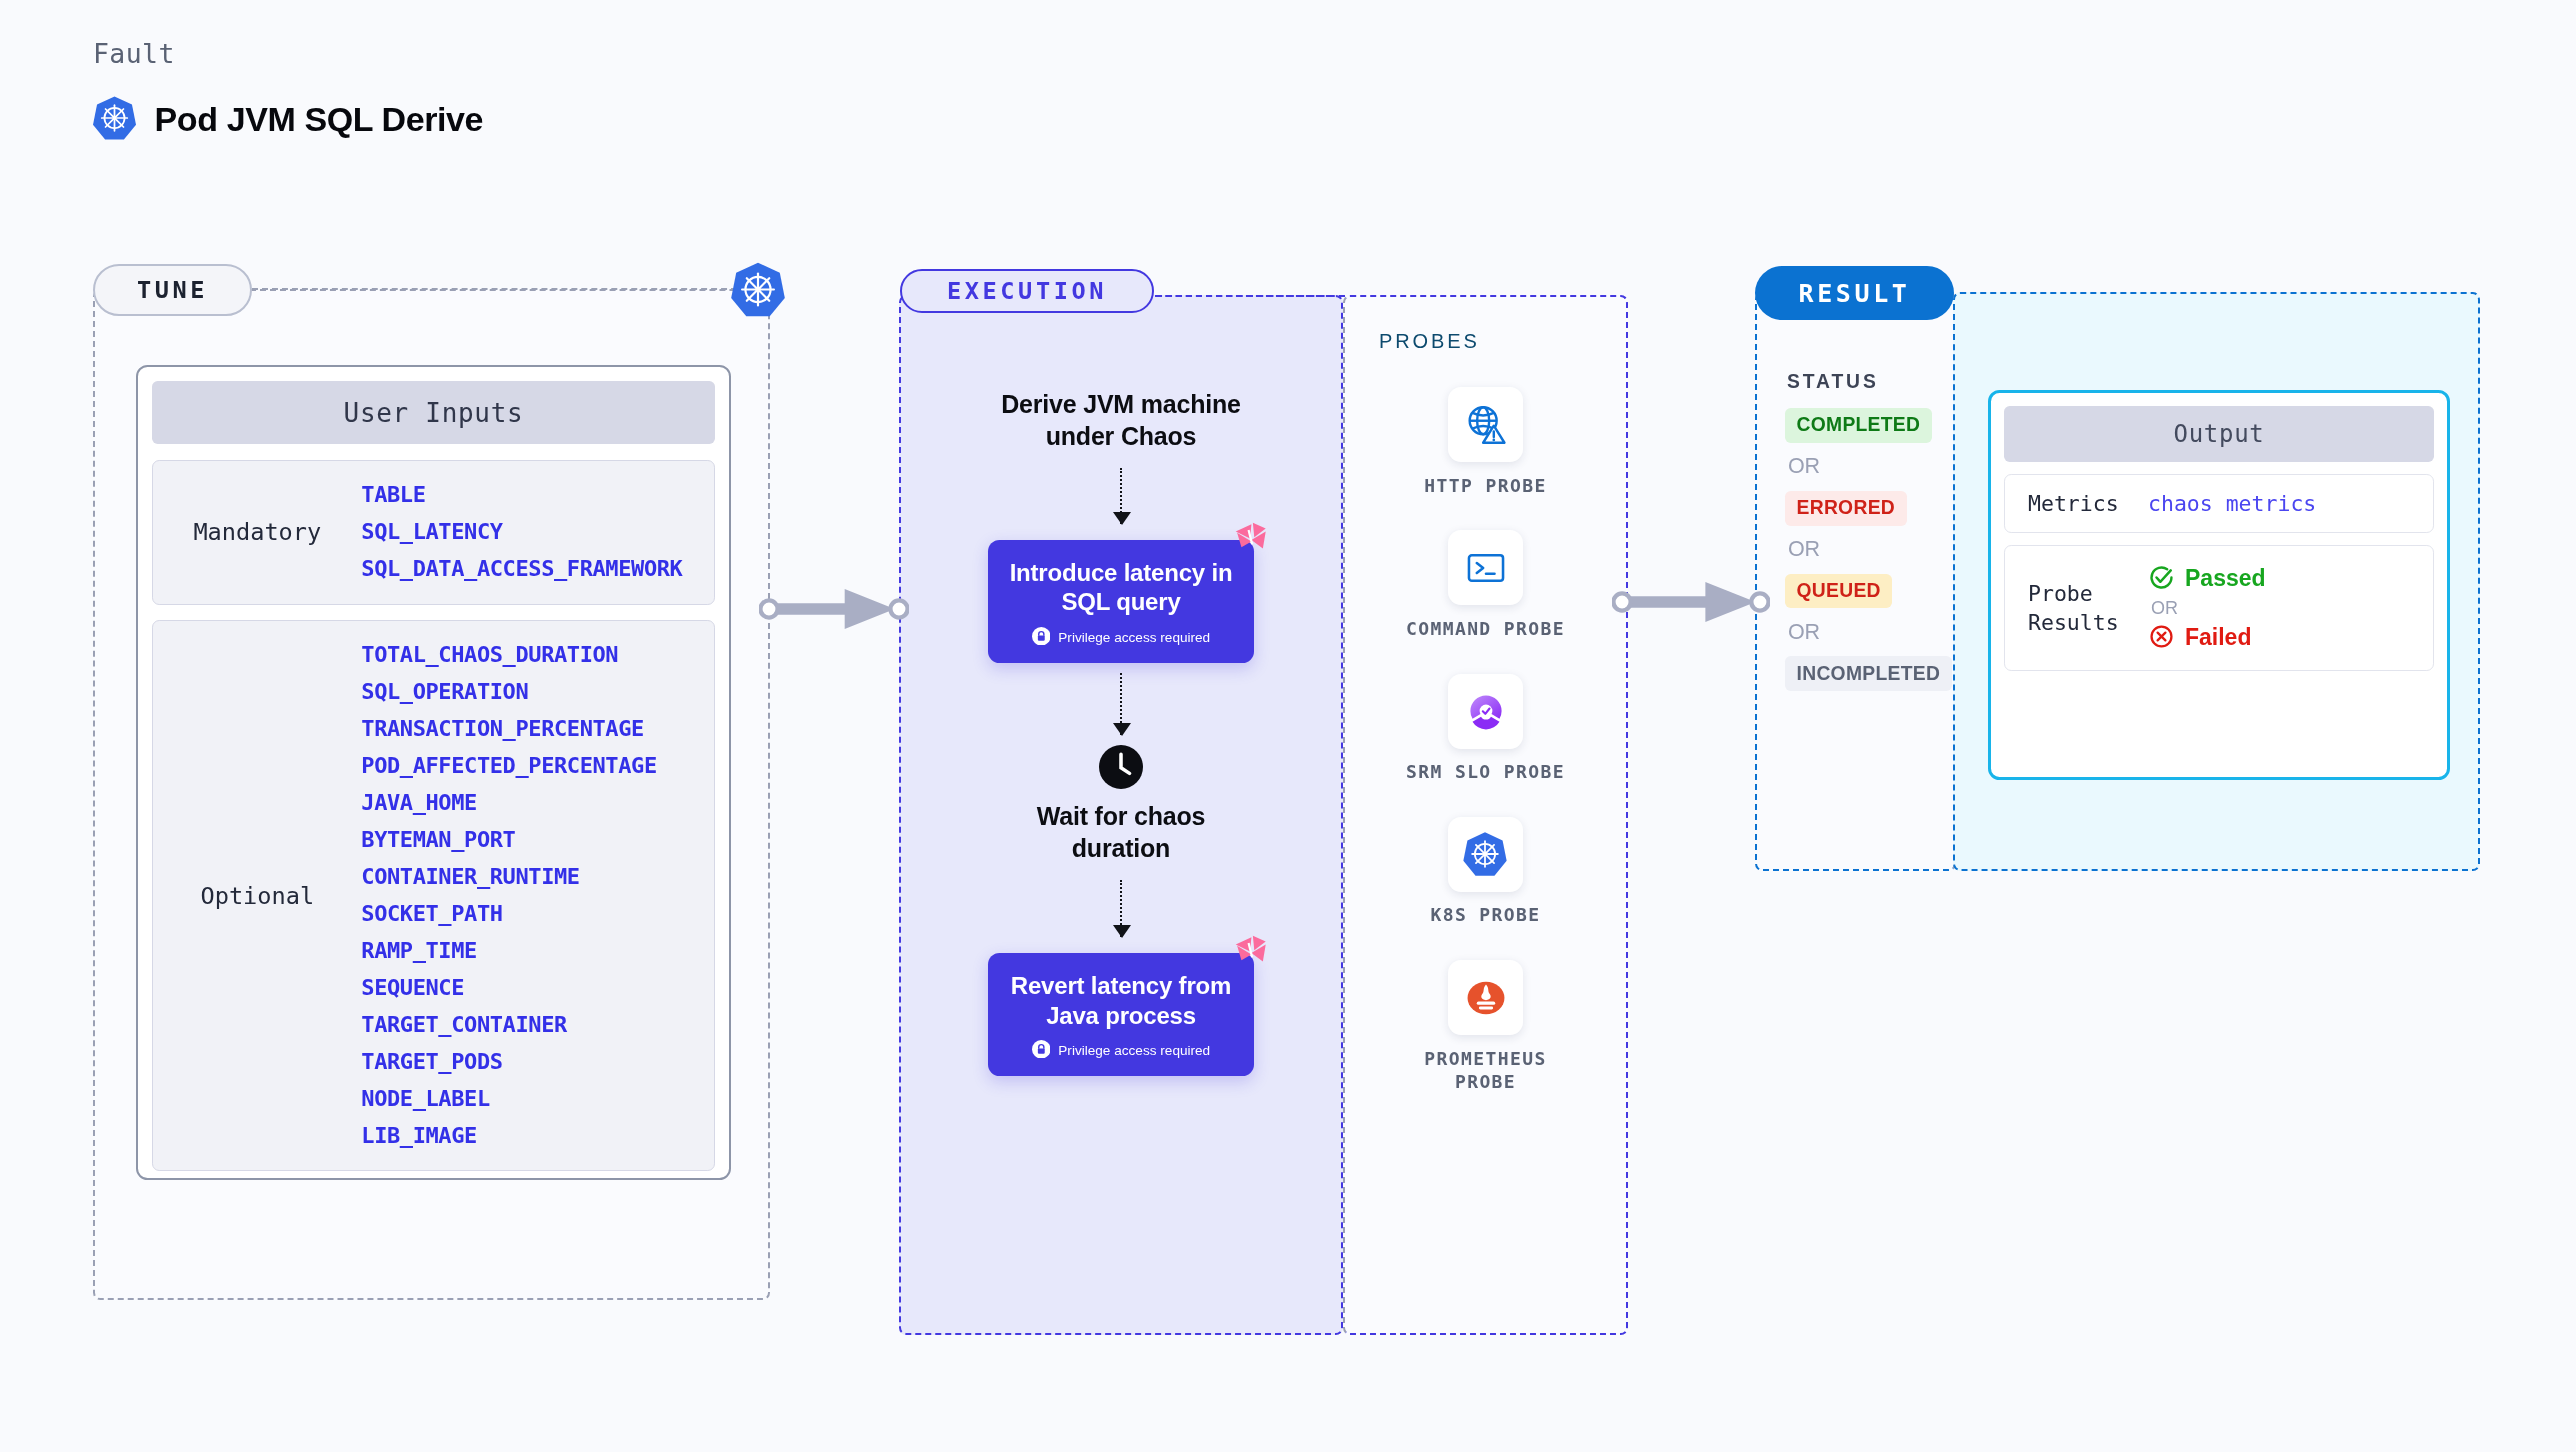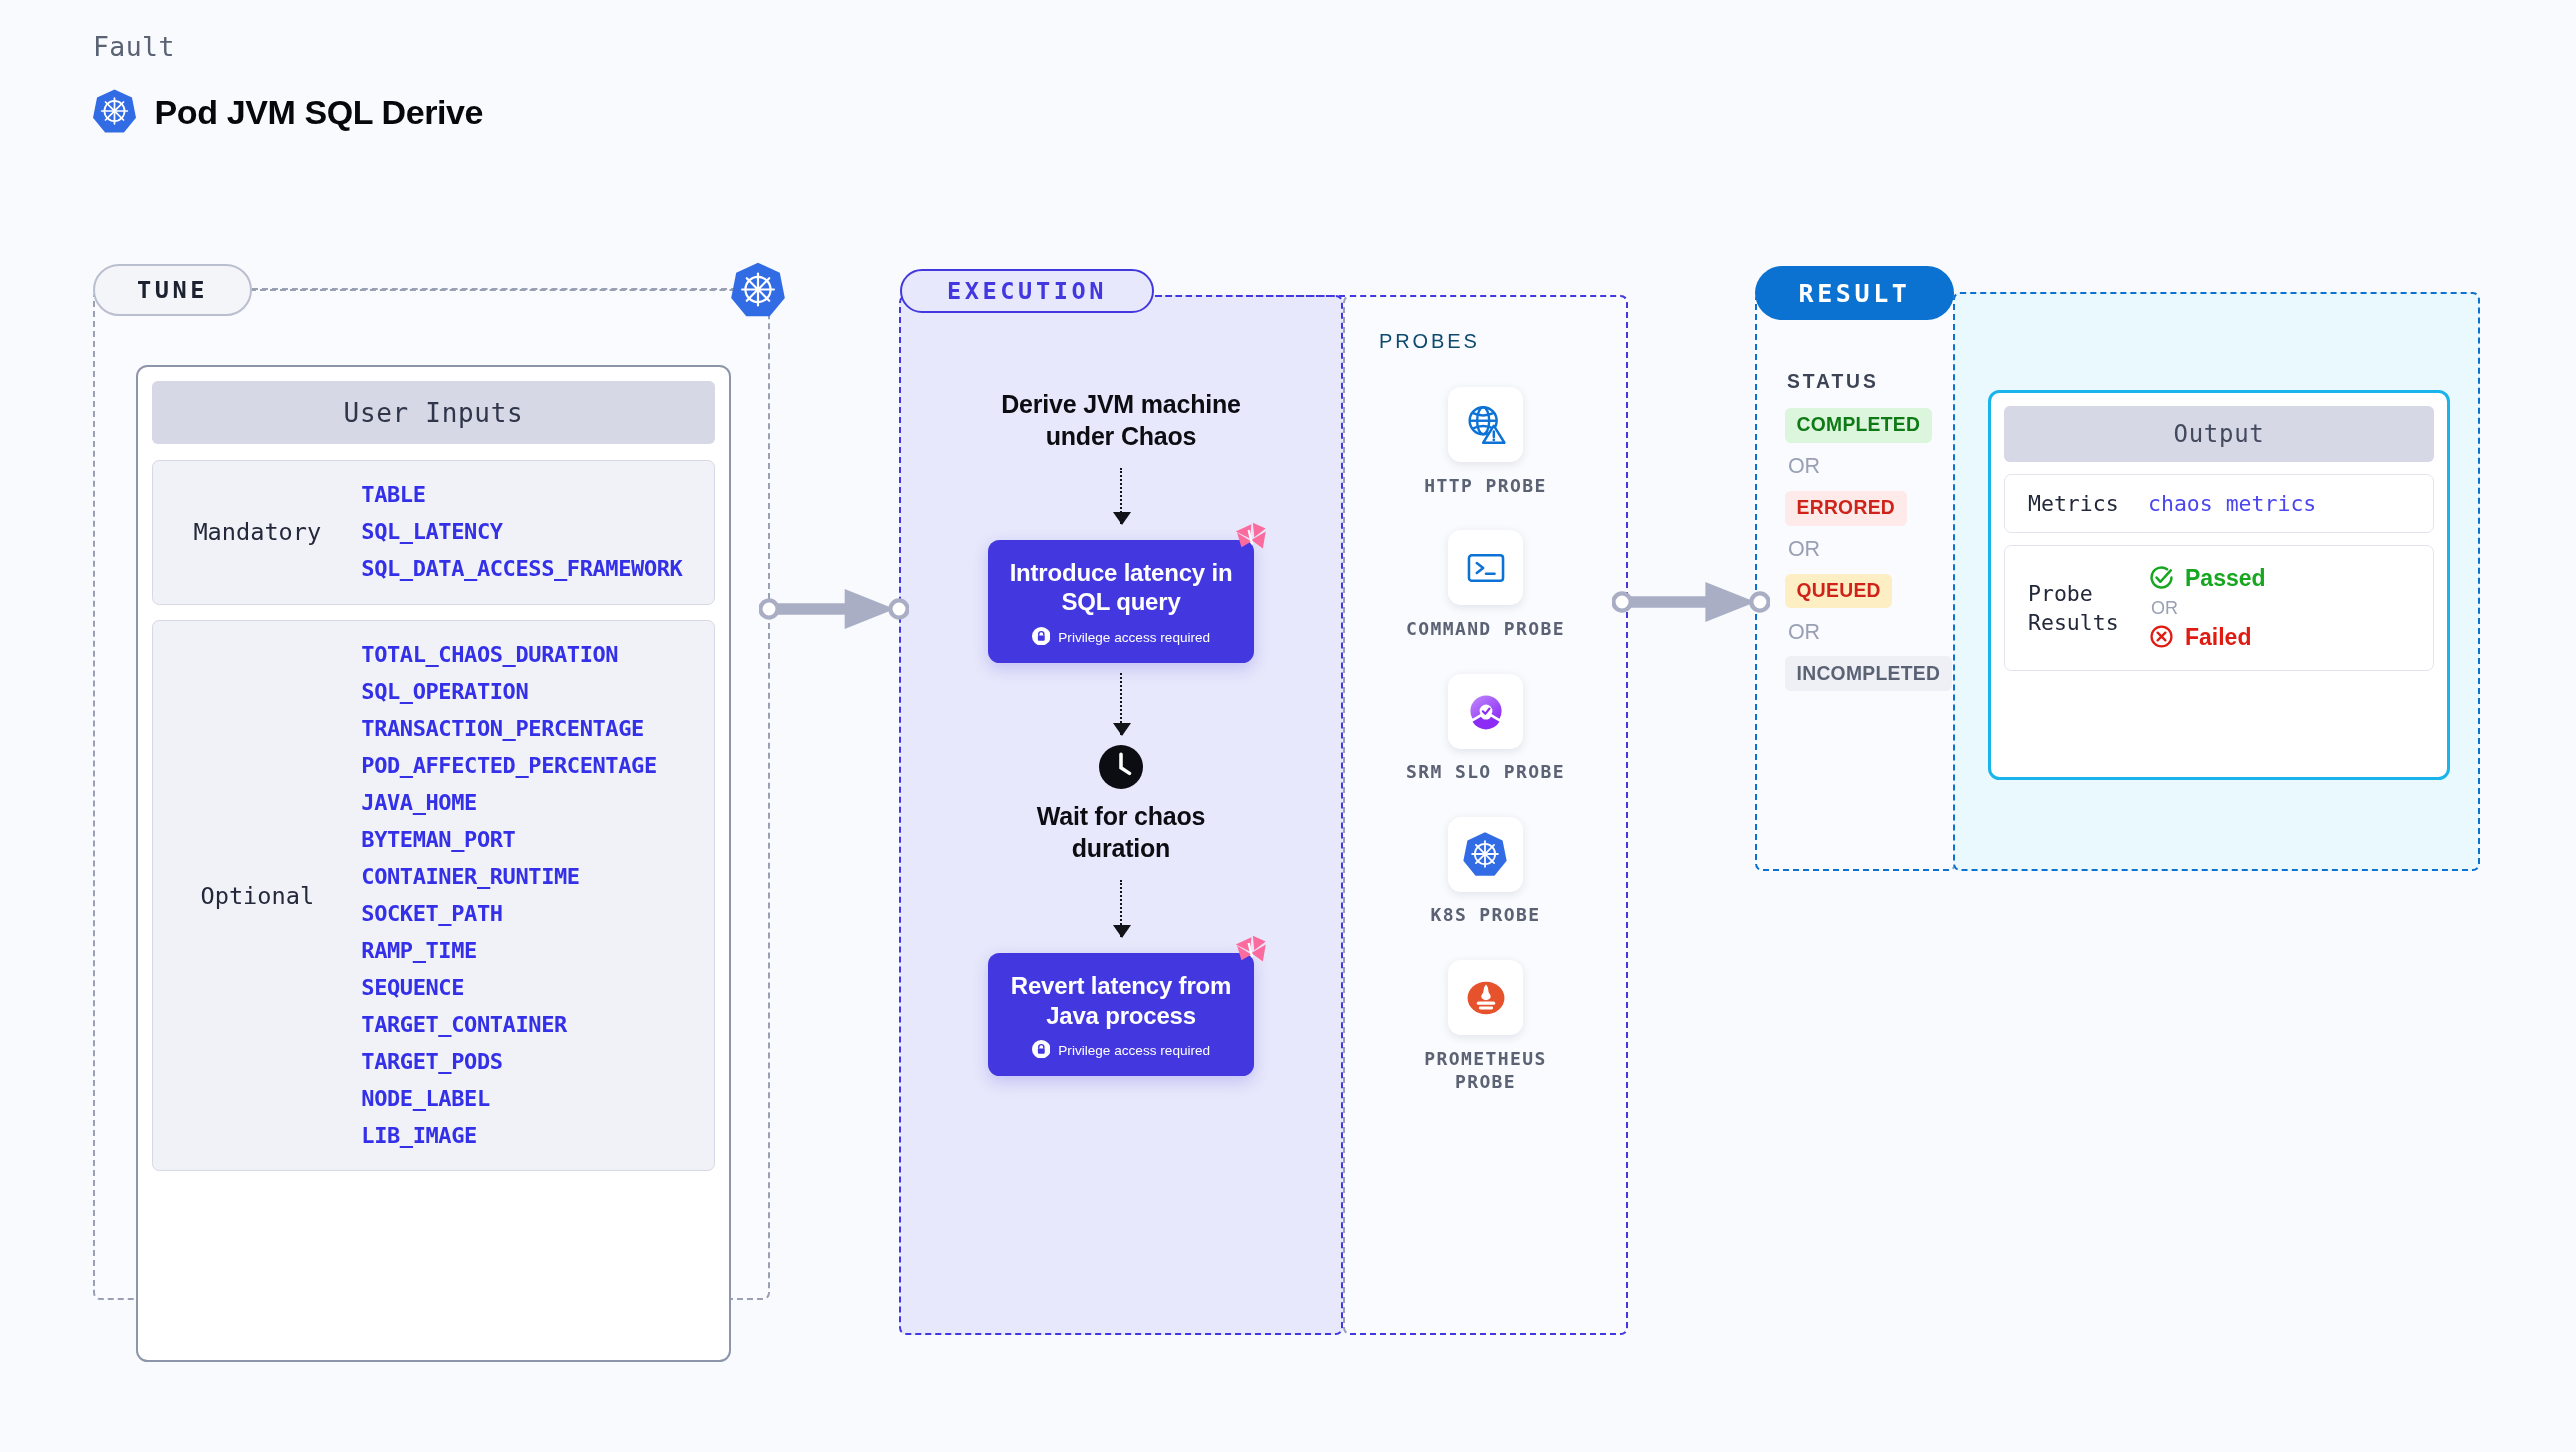--- a/index.html
+++ b/index.html
@@ -5,21 +5,21 @@
   * { box-sizing: border-box; margin: 0; padding: 0; }
   html, body { width: 2576px; height: 1452px; }
   body {
     background: #f9fafd;
     font-family: "Liberation Sans", sans-serif;
     position: relative;
     overflow: hidden;
   }
 
   
-  #header { position: absolute; left: 93px; top: 31px; }
+  #header { position: absolute; left: 93px; top: 38px; }
   #fault-label {
     font-family: "DejaVu Sans Mono", monospace;
     font-size: 26.5px; color: #5a6274; letter-spacing: 0.4px;
   }
   #title-row { display: flex; align-items: center; gap: 18.6px; margin-top: 26px; }
   #title-text { font-size: 34px; font-weight: 700; color: #07080d; letter-spacing: -0.4px; }
 
   
   .pill {
     position: absolute; display: flex; align-items: center; justify-content: center;
@@ -81,21 +81,21 @@
     border-top: 2.9px dashed #4338e0; z-index: 4;
   }
 
   
   #tune-k8s-badge {
     position: absolute; left: 731px; top: 261px; width: 54px; height: 54px; z-index: 7;
   }
 
   
   #user-inputs-card {
-    position: absolute; left: 136px; top: 365px; width: 595px; height: 997px;
+    position: absolute; left: 136px; top: 365px; width: 595px; height: 815px;
     background: #ffffff; border: 2.9px solid #8d95a8; border-radius: 11.5px;
     padding: 14.3px;
   }
   #user-inputs-header {
     height: 63px; background: #d6d8e6; border-radius: 5.7px;
     display: flex; align-items: center; justify-content: center;
   }
   #user-inputs-header span {
     font-family: "DejaVu Sans Mono", monospace; font-size: 26px;
     color: #30364a; letter-spacing: 0.7px;

